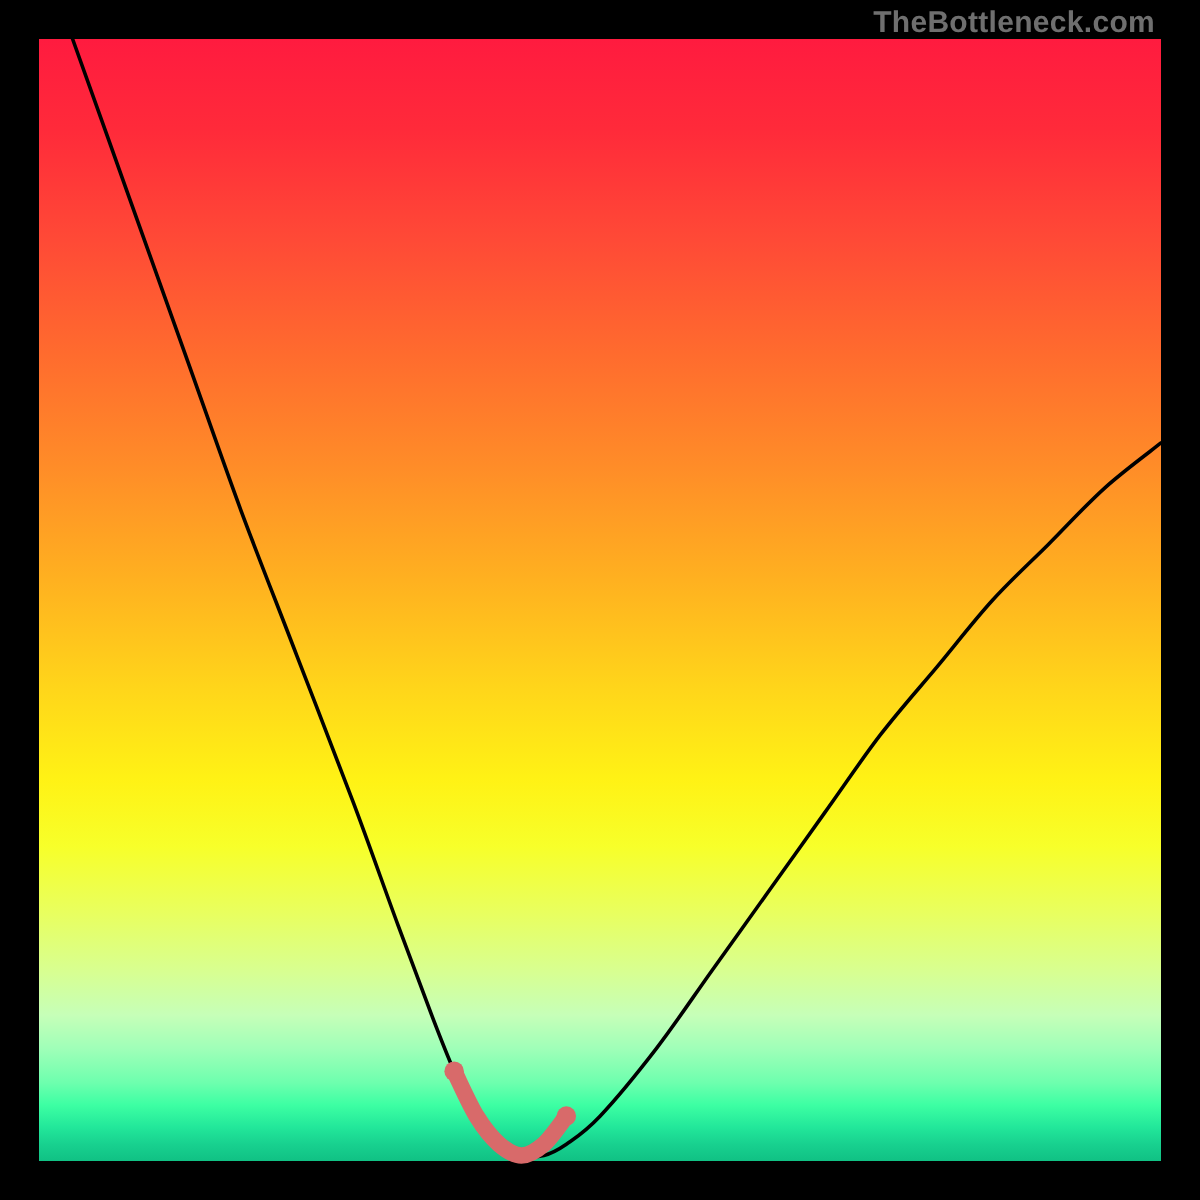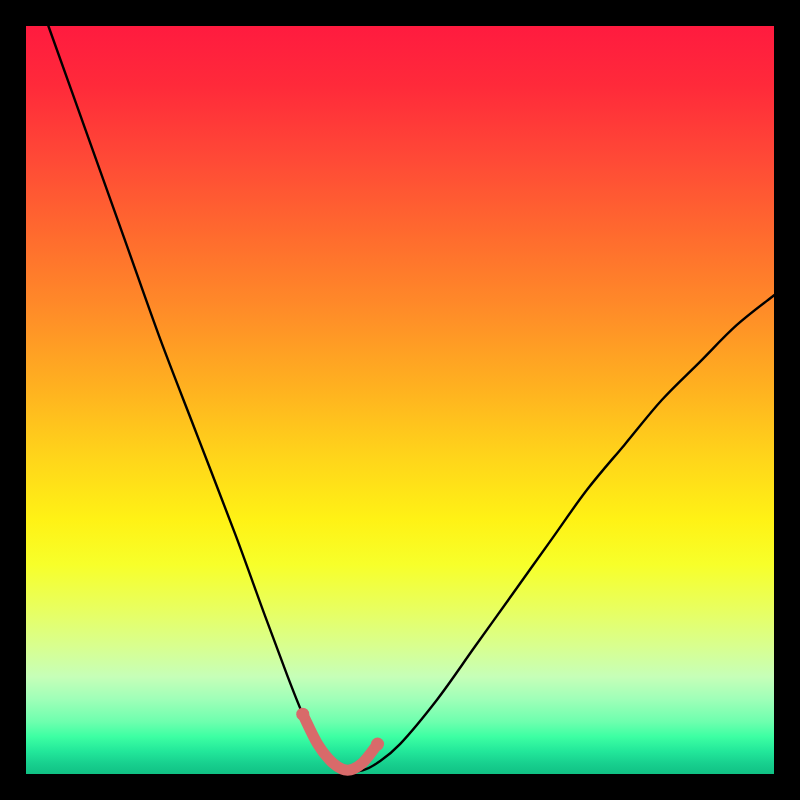--- a/index.html
+++ b/index.html
@@ -74,13 +74,14 @@
   <svg class="curve" viewBox="0 0 748 748">
 
     <path fill="none" stroke="#000" stroke-width="2.4" stroke-linecap="round" d="M 22.4 0.0 C 28.7 17.5, 47.4 69.8, 59.8 104.7 C 72.3 139.6, 84.8 174.5, 97.2 209.4 C 109.7 244.3, 122.2 280.5, 134.6 314.2 C 147.1 347.8, 159.6 379.0, 172.0 411.4 C 184.5 443.8, 198.2 478.7, 209.4 508.6 C 220.7 538.6, 230.6 567.2, 239.4 590.9 C 248.1 614.6, 255.6 634.6, 261.8 650.8 C 268.0 667.0, 271.8 676.9, 276.8 688.2 C 281.7 699.4, 286.7 710.0, 291.7 718.1 C 296.7 726.2, 301.7 732.4, 306.7 736.8 C 311.7 741.1, 316.7 743.0, 321.6 744.3 C 326.6 745.5, 331.6 745.5, 336.6 744.3 C 341.6 743.0, 345.3 741.1, 351.6 736.8 C 357.8 732.4, 364.0 728.7, 374.0 718.1 C 384.0 707.5, 398.9 689.4, 411.4 673.2 C 423.9 657.0, 436.3 638.3, 448.8 620.8 C 461.3 603.4, 473.7 585.9, 486.2 568.5 C 498.7 551.0, 511.1 533.6, 523.6 516.1 C 536.1 498.7, 548.5 480.0, 561.0 463.8 C 573.5 447.6, 585.9 433.8, 598.4 418.9 C 610.9 403.9, 623.3 387.7, 635.8 374.0 C 648.3 360.3, 660.7 349.1, 673.2 336.6 C 685.7 324.1, 698.1 310.4, 710.6 299.2 C 723.1 288.0, 741.8 274.3, 748.0 269.3"></path>
 
     <path fill="none" stroke="#d86a6a" stroke-width="11" stroke-linecap="round" d="M 276.8 688.2 C 279.3 693.1, 286.7 710.0, 291.7 718.1 C 296.7 726.2, 301.7 732.4, 306.7 736.8 C 311.7 741.1, 316.7 744.3, 321.6 744.3 C 326.6 744.3, 331.6 741.1, 336.6 736.8 C 341.6 732.4, 349.1 721.2, 351.6 718.1"></path>
 
     <circle r="6.5" fill="#d86a6a" cx="276.76" cy="688.16"></circle>
     <circle r="6.5" fill="#d86a6a" cx="351.56" cy="718.08"></circle>
   </svg>
 
+  <div class="watermark">TheBottleneck.com</div>
 </div>
 
 </body></html>

